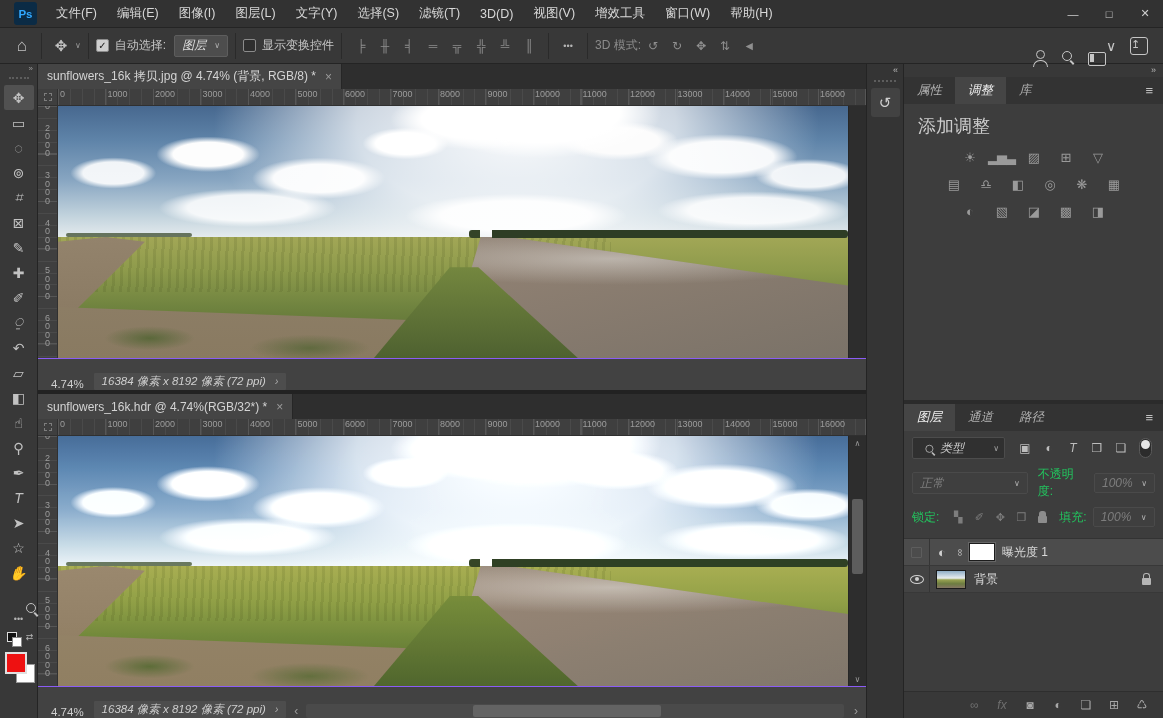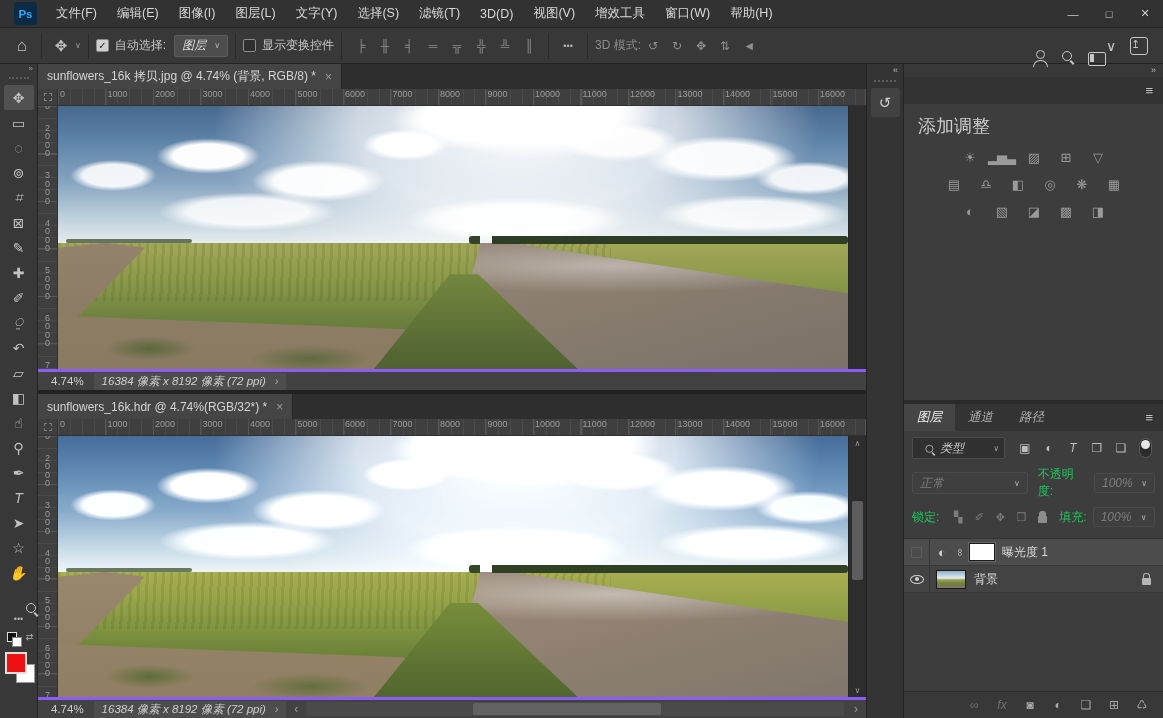--- a/index.html
+++ b/index.html
@@ -87,21 +87,21 @@
   .vruler { width:20px; background:#3f3f3f; border-right:1px solid #303030; overflow:hidden; font-size:9px; color:#9c9c9c;
     background-image:repeating-linear-gradient(180deg,#565656 0 1px,transparent 1px 47.5px),
                      repeating-linear-gradient(180deg,#4a4a4a 0 1px,transparent 1px 11.9px); flex:none; }
   .vr-labels { margin-top:-30px; }
   .vr-labels .rl { display:block; height:47.5px; width:9px; margin:0 auto; word-break:break-all; line-height:8.5px; text-align:center; }
   .canvas { flex:1; position:relative; overflow:hidden; background:#1d1d1d; }
   .vscroll { width:18px; background:#2d2d2d; border-left:1px solid #262626; display:flex; flex-direction:column; align-items:center; font-size:8px; color:#9a9a9a; flex:none; }
   .vscroll .sc-arrow { height:14px; display:flex; align-items:center; }
   .vscroll .track { flex:1; width:100%; position:relative; }
   .vscroll .thumb { position:absolute; left:3px; right:3px; top:22%; height:34%; background:#5d5d5d; border-radius:2px; }
-  .statusbar { height:21px; background:#424242; border-top:3px solid #8b5cf6; display:flex; align-items:center; font-size:11.5px; color:#cfcfcf; flex:none; }
+  .statusbar { height:32px; background:#424242; border-top:1px solid #8b5cf6; display:flex; align-items:flex-end; font-size:11.5px; color:#cfcfcf; flex:none; }
   .status-zoom { padding:0 10px 0 13px; }
   .dims-box { background:#4d4d4d; height:17px; display:flex; align-items:center; gap:9px; padding:0 8px; border-radius:1px; }
   .dims-box .chev { font-size:10px; color:#b0b0b0; }
   .hs-arrow { color:#9a9a9a; font-size:12px; padding:0 8px; }
   .hscroll-track { flex:1; height:14px; background:#4a4a4a; border-radius:2px; position:relative; margin-right:2px; }
   .hscroll-thumb { position:absolute; top:1px; bottom:1px; left:31%; width:35%; background:#636363; border-radius:2px; }
 
   
   .pano { position:absolute; inset:0; overflow:hidden; background:#e9eef0; }
   .pano .sky { position:absolute; left:0; right:0; top:0; height:53%;
@@ -551,20 +551,31 @@
       <div class="nd-head">«</div>
       <div class="nd-grip"></div>
       <div class="nd-btn">↺</div>
     </div>
 
     <div class="right-panels">
       <div class="rp-head">»</div>
 
       <div class="panel-group adj-group">
         <div class="panel-tabs">
+          <span style="display:flex">
+              <span class="panel-tab">
+                <i>属性</i>
+              </span>
+              <span class="panel-tab selected">
+                <i>调整</i>
+              </span>
+              <span class="panel-tab">
+                <i>库</i>
+              </span>
+            </span>
           <span class="panel-menu">≡</span>
         </div>
         <div class="adj-body">
           <div class="adj-title">添加调整</div>
           <div class="adj-row">
               <span>
                 <i>☀</i>
               </span>
               <span>
                 <i>▂▅▃</i>

